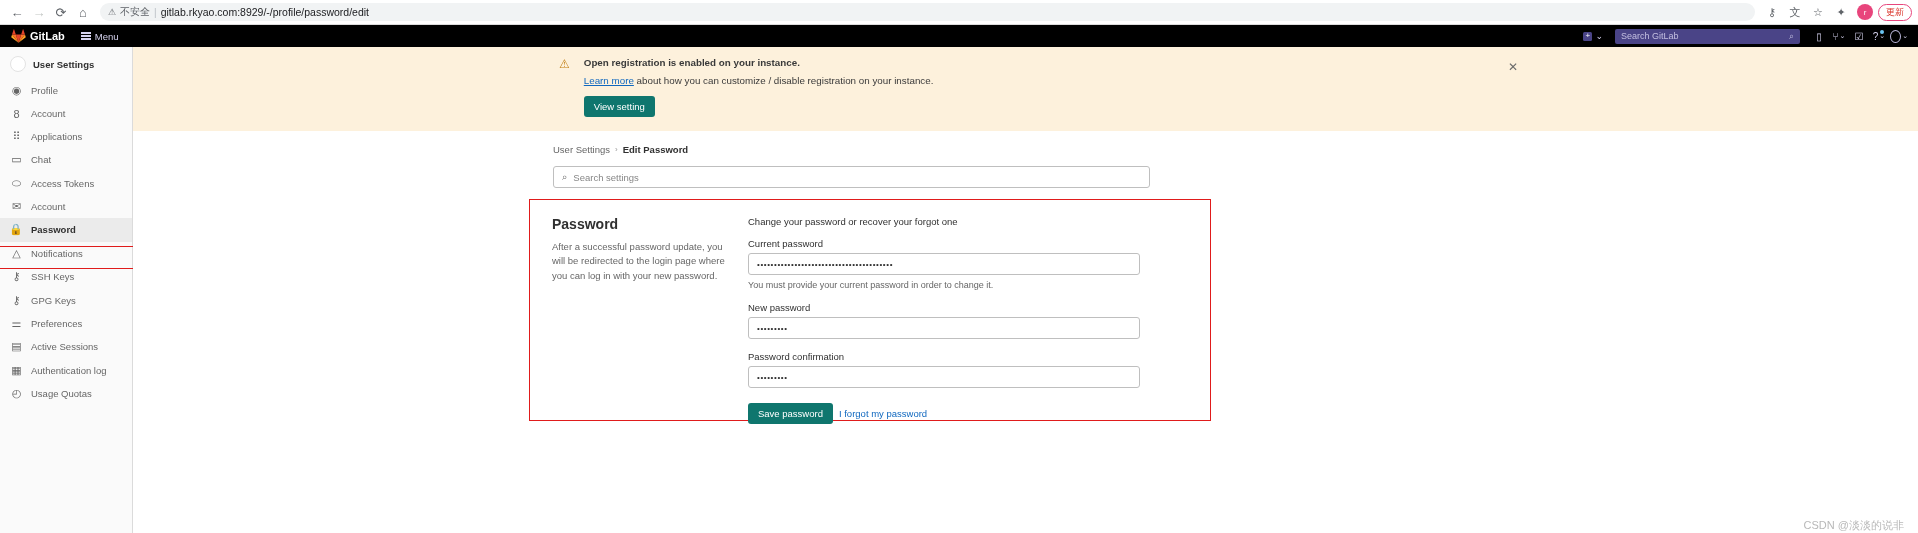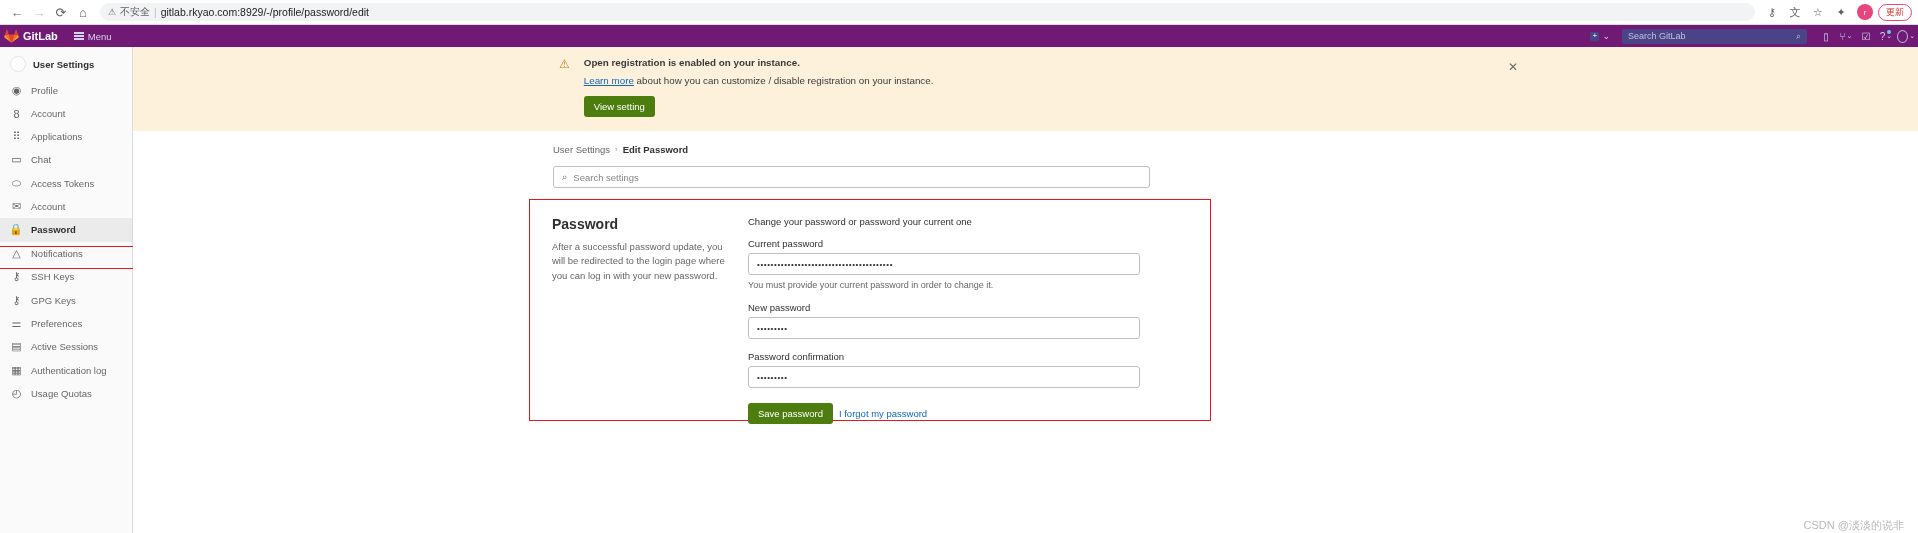--- a/index.html
+++ b/index.html
@@ -47,23 +47,23 @@
     margin: 0 4px;
   }
   .update-btn {
     border: 1px solid #e8457c; color: #d93025;
     border-radius: 10px; font-size: 9px;
     padding: 1px 7px; white-space: nowrap;
   }
 
   
   .gl-navbar {
-    height: 22px; background: #701a75;
+    height: 22px; background: #000000;
     display: flex; align-items: center;
-    padding: 0 3px; color: #fff;
+    padding: 0 10px; color: #fff;
   }
   .gl-logo {
     width: 16px; height: 14px; flex: none;
     display: flex; align-items: flex-start; justify-content: center;
   }
   .gl-brand { font-size: 11px; font-weight: bold; margin-left: 4px; color:#fff; }
   .gl-menu {
     display: flex; align-items: center; gap: 4px;
     margin-left: 16px; font-size: 9.5px; color: #d6d3ef;
   }
@@ -147,21 +147,21 @@
     display: flex; align-items: flex-start; gap: 0;
     position: relative;
   }
   .banner-inner { display: flex; gap: 14px; margin-left: 398px; }
   .banner-warn { color: #c17d10; font-size: 12px; line-height: 1; margin-top: 1px; }
   .banner-txt { font-size: 9.8px; color: #3a3a3a; }
   .banner-line1 { font-weight: bold; margin-bottom: 7px; }
   .banner-line2 { margin-bottom: 10px; color: #3a3a3a; }
   .banner-link { color: #1068bf; text-decoration: underline; }
   .btn-blue {
-    display: inline-block; background: #4d7c0f; color: #fff;
+    display: inline-block; background: #0f766e; color: #fff;
     font-size: 9.5px; padding: 5px 10px; border-radius: 3px;
     border: none; cursor: pointer; font-family: inherit;
   }
   .banner-close {
     position: absolute; right: 400px; top: 14px;
     color: #6b6b6b; font-size: 12px; line-height: 1;
   }
 
   
   .crumb-wrap { padding: 13px 0 0 0; }
@@ -381,21 +381,21 @@
       <span class="ss-ph">Search settings</span>
     </div>
 
     <div class="anno-card">
       <div class="form-area">
         <div class="fa-left">
           <div class="fa-title">Password</div>
           <div class="fa-desc">After a successful password update, you will be redirected to the login page where you can log in with your new password.</div>
         </div>
         <div class="fa-right">
-          <div class="fa-lead">Change your password or password your current one</div>
+          <div class="fa-lead">Change your password or recover your forgot one</div>
 
           <div class="fld-label">Current password</div>
           <div class="fld-input">••••••••••••••••••••••••••••••••••••••••</div>
           <div class="fld-hint">You must provide your current password in order to change it.</div>
 
           <div class="fld-label">New password</div>
           <div class="fld-input fld-gap">•••••••••</div>
 
           <div class="fld-label">Password confirmation</div>
           <div class="fld-input">•••••••••</div>

